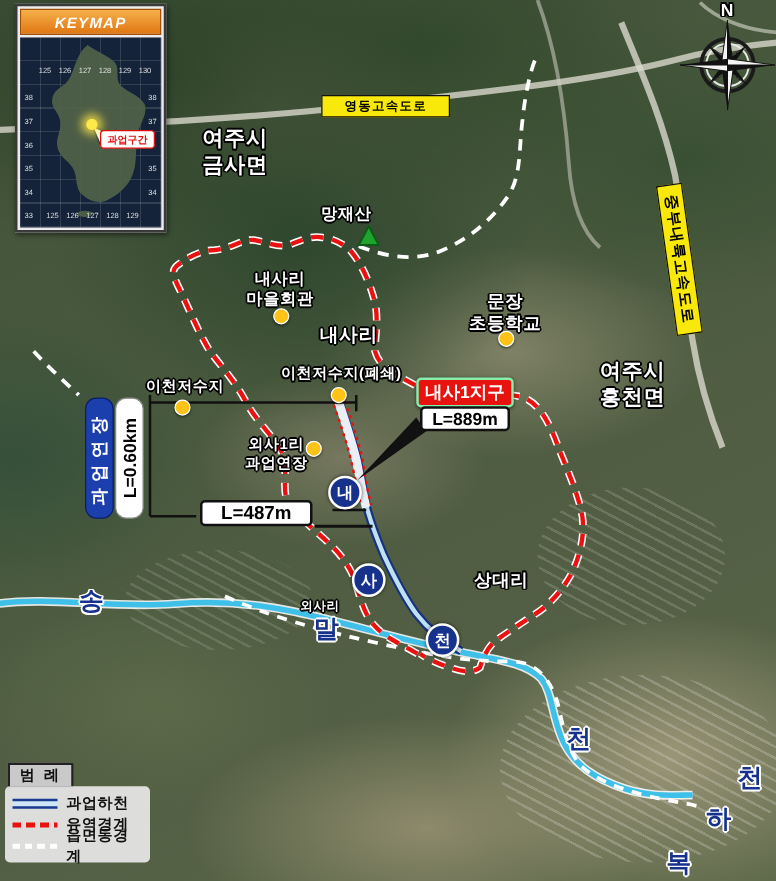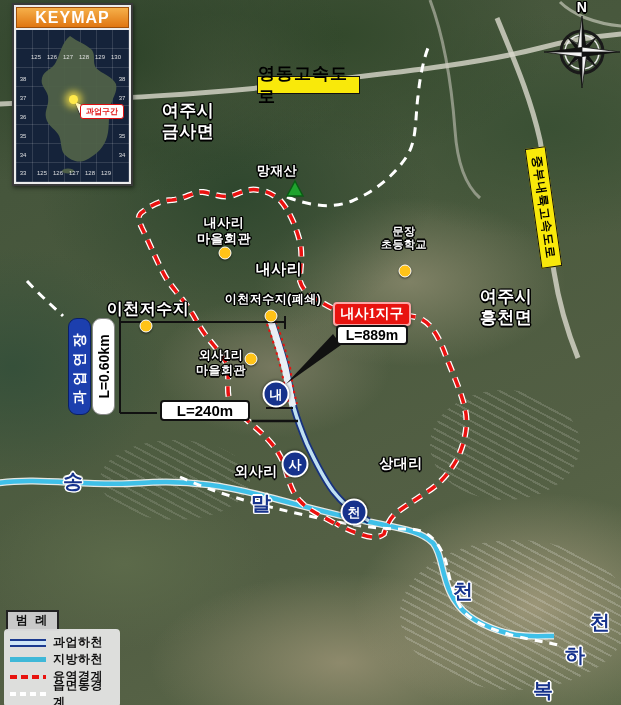--- a/index.html
+++ b/index.html
@@ -38,46 +38,46 @@
   .rcircle{position:absolute;transform:translate(-50%,-50%);width:23px;height:23px;
     border-radius:50%;background:#16328c;border:2px solid #fff;color:#fff;font-weight:bold;
     font-size:13px;display:flex;align-items:center;justify-content:center;
     box-shadow:0 0 3px rgba(0,0,0,.7);}
   .ymark{position:absolute;transform:translate(-50%,-50%);width:11px;height:11px;
     border-radius:50%;background:#ffc318;border:1.5px solid #fff;
     box-shadow:0 1px 2px rgba(0,0,0,.55);}
   
   .hwy{position:absolute;background:#f9e90a;border:1.5px solid #111;color:#000;
     font-weight:bold;display:flex;align-items:center;justify-content:center;}
-  .hwy.yd{left:257px;top:76px;width:101px;height:16px;font-size:17px;letter-spacing:1px;}
+  .hwy.yd{left:257px;top:76px;width:101px;height:16px;font-size:10px;letter-spacing:1px;}
   .hwy.jb{left:483px;top:197px;width:119px;height:19px;font-size:12px;letter-spacing:1px;
     transform:rotate(82deg);}
   
   .district{position:absolute;}
-  .district .hd{background:#e8130f;border:2px solid #fca5a5;border-radius:4px;color:#fff;
-    font-weight:bold;text-align:center;padding:1px 3px;box-shadow:0 1px 3px rgba(0,0,0,.5);font-family:Liberation Serif, serif;}
+  .district .hd{background:#e8130f;border:2px solid #86efac;border-radius:4px;color:#fff;
+    font-weight:bold;text-align:center;padding:1px 3px;box-shadow:0 1px 3px rgba(0,0,0,.5);}
   .district .bd{background:#fff;border:2px solid #111;border-radius:4px;color:#000;
     font-weight:bold;text-align:center;margin:-1px 3px 0;padding:0 2px;}
   .district.d1{left:333px;top:302px;width:78px;font-size:14px;}
   .district.d2{left:157px;top:401px;width:96px;font-size:15px;}
   
   .extban{position:absolute;left:43px;top:343px;width:97px;height:47px;
     transform:rotate(-90deg);display:flex;flex-direction:column;gap:1px;}
   .extban .blue{flex:1;background:#1c3fae;border:1px solid #0a1f66;border-radius:9px;
     color:#fff;font-weight:bold;font-size:14px;letter-spacing:5px;display:flex;
     align-items:center;justify-content:center;}
   .extban .white{flex:1;background:#fff;border:1px solid #888;border-radius:9px;
     color:#000;font-weight:bold;font-size:14px;display:flex;align-items:center;
     justify-content:center;}
   
   .keymap{position:absolute;left:12px;top:3px;width:121px;height:183px;background:#ececec;
     border:2px solid #3a3a3a;box-sizing:border-box;box-shadow:1px 2px 4px rgba(0,0,0,.5);}
   .keymap .khd{margin:2px;height:19px;background:linear-gradient(#f6b04a,#e07612);
-    border:1px solid #a0500a;color:#fff;font-weight:bold;font-size:16px;letter-spacing:1px;
-    display:flex;align-items:center;justify-content:center;}
+    border:1px solid #a0500a;color:#fff;font-weight:bold;font-size:12px;letter-spacing:1px;
+    display:flex;align-items:center;justify-content:center;font-style:italic;}
   .keymap .kmap{position:absolute;left:2px;right:2px;top:25px;bottom:2px;background:#15233a;
     overflow:hidden;
     background-image:repeating-linear-gradient(90deg, rgba(255,255,255,.13) 0 1px, rgba(0,0,0,0) 1px 16px),
                      repeating-linear-gradient(0deg, rgba(255,255,255,.13) 0 1px, rgba(0,0,0,0) 1px 19px);}
   .knum{position:absolute;color:#eee;font-size:6px;transform:translate(-50%,-50%);opacity:.9;}
   .kdot{position:absolute;left:53px;top:65px;width:9px;height:9px;border-radius:50%;
     background:#ffe94a;box-shadow:0 0 7px 4px rgba(255,230,70,.75);}
   .klabel{position:absolute;left:64px;top:74px;width:42px;height:13px;background:#fff;
     border:1.5px solid #e01010;border-radius:3px;color:#e01010;font-weight:bold;font-size:8px;
     display:flex;align-items:center;justify-content:center;}
@@ -152,50 +152,50 @@
   <div class="ymark" style="left:146px;top:326px;"></div>
   <div class="ymark" style="left:271px;top:316px;"></div>
   <div class="ymark" style="left:251px;top:359px;"></div>
 
   <div class="plabel" style="left:188px;top:122px;font-size:17px;">여주시
 금사면</div>
   <div class="plabel" style="left:277px;top:171px;font-size:13px;">망재산</div>
   <div class="plabel" style="left:224px;top:231px;font-size:13px;">내사리
 마을회관</div>
   <div class="plabel" style="left:279px;top:269px;font-size:15px;">내사리</div>
-  <div class="plabel" style="left:404px;top:238px;font-size:11px;">문장
+  <div class="plabel" style="left:404px;top:250px;font-size:14px;">문장
 초등학교</div>
   <div class="plabel" style="left:506px;top:308px;font-size:17px;">여주시
 흥천면</div>
-  <div class="plabel" style="left:148px;top:309px;font-size:16px;">이천저수지</div>
+  <div class="plabel" style="left:148px;top:309px;font-size:12px;">이천저수지</div>
   <div class="plabel" style="left:273px;top:299px;font-size:12px;">이천저수지(폐쇄)</div>
   <div class="plabel" style="left:221px;top:363px;font-size:12px;">외사1리
-마을회관</div>
-  <div class="plabel" style="left:256px;top:472px;font-size:14px;">외사리</div>
+과업연장</div>
+  <div class="plabel" style="left:256px;top:486px;font-size:10px;">외사리</div>
   <div class="plabel" style="left:401px;top:464px;font-size:14px;">상대리</div>
 
   <div class="rchar" style="left:73px;top:481px;">송</div>
   <div class="rchar" style="left:261px;top:503px;">말</div>
   <div class="rchar" style="left:463px;top:591px;">천</div>
   <div class="rchar" style="left:600px;top:622px;">천</div>
   <div class="rchar" style="left:575px;top:655px;">하</div>
   <div class="rchar" style="left:543px;top:690px;">복</div>
   <div class="rcircle" style="left:276px;top:394px;">내</div>
   <div class="rcircle" style="left:295px;top:464px;">사</div>
   <div class="rcircle" style="left:354px;top:512px;">천</div>
 
   <div class="hwy yd">영동고속도로</div>
   <div class="hwy jb">중부내륙고속도로</div>
 
   <div class="district d1">
     <div class="hd">내사1지구</div>
     <div class="bd">L=889m</div>
   </div>
   <div class="district d2">
-    <div class="bd">L=240m</div>
+    <div class="bd">L=487m</div>
   </div>
 
   <div class="extban">
     <div class="blue">과업연장</div>
     <div class="white">L=0.60km</div>
   </div>
 
   <div class="keymap">
     <div class="khd">KEYMAP</div>
     <div class="kmap">
@@ -257,24 +257,20 @@
   </svg>
   <div class="plabel" style="left:582px;top:8px;font-size:14px;">N</div>
 
   <div class="legend-hd">범 례</div>
   <div class="legend">
     <div class="row">
       <div class="sym s-project"></div>
       <div class="lab">과업하천</div>
     </div>
     <div class="row">
-      <div class="sym s-local"></div>
-      <div class="lab">지방하천</div>
-    </div>
-    <div class="row">
       <div class="sym s-watershed"></div>
       <div class="lab">유역경계</div>
     </div>
     <div class="row">
       <div class="sym s-township"></div>
       <div class="lab">읍면동경계</div>
     </div>
   </div>
 </div>
 

